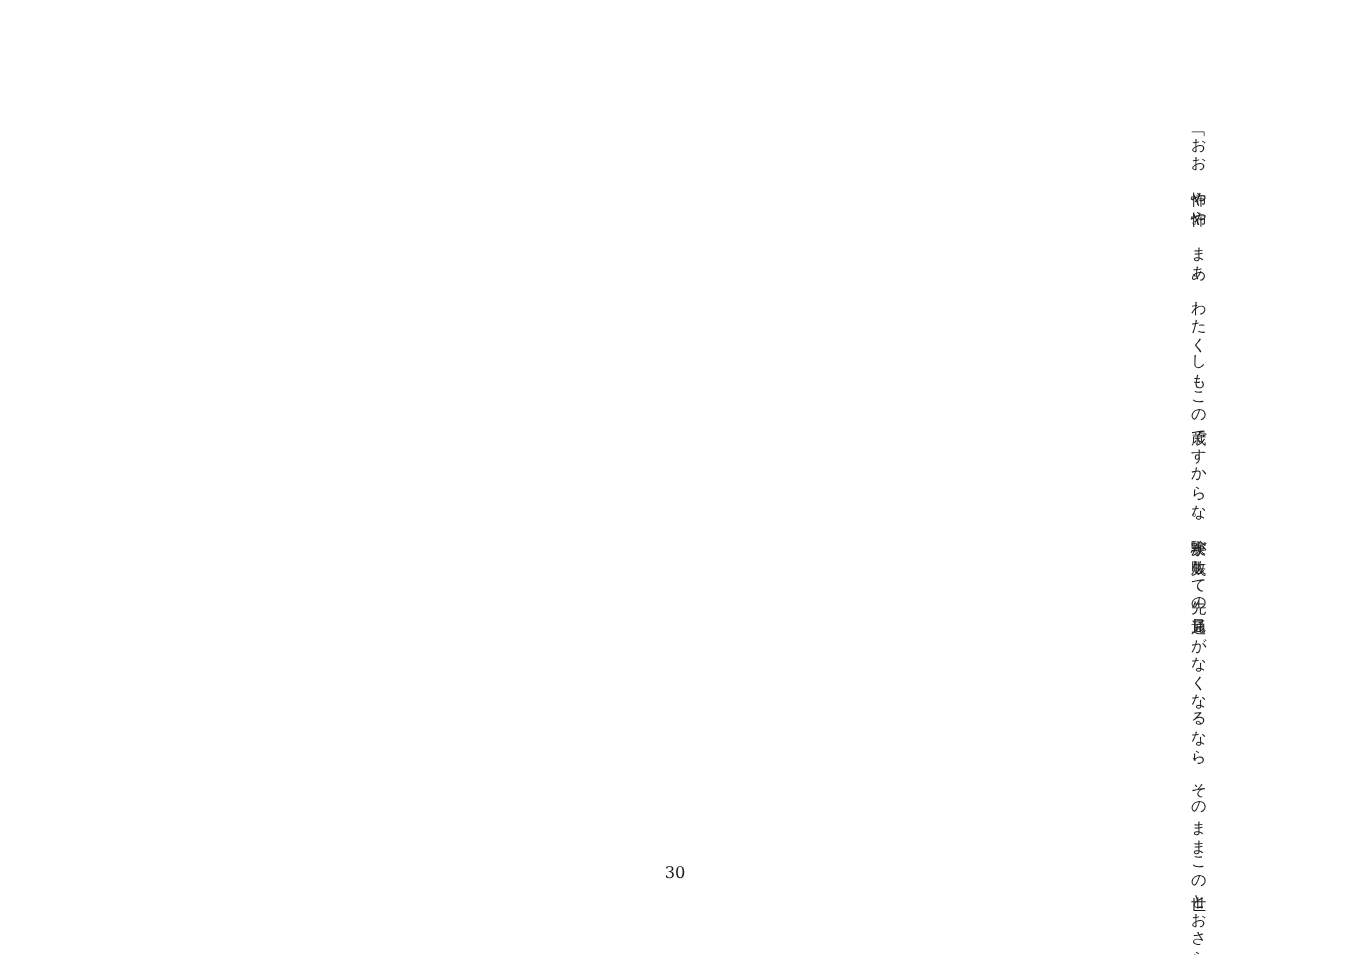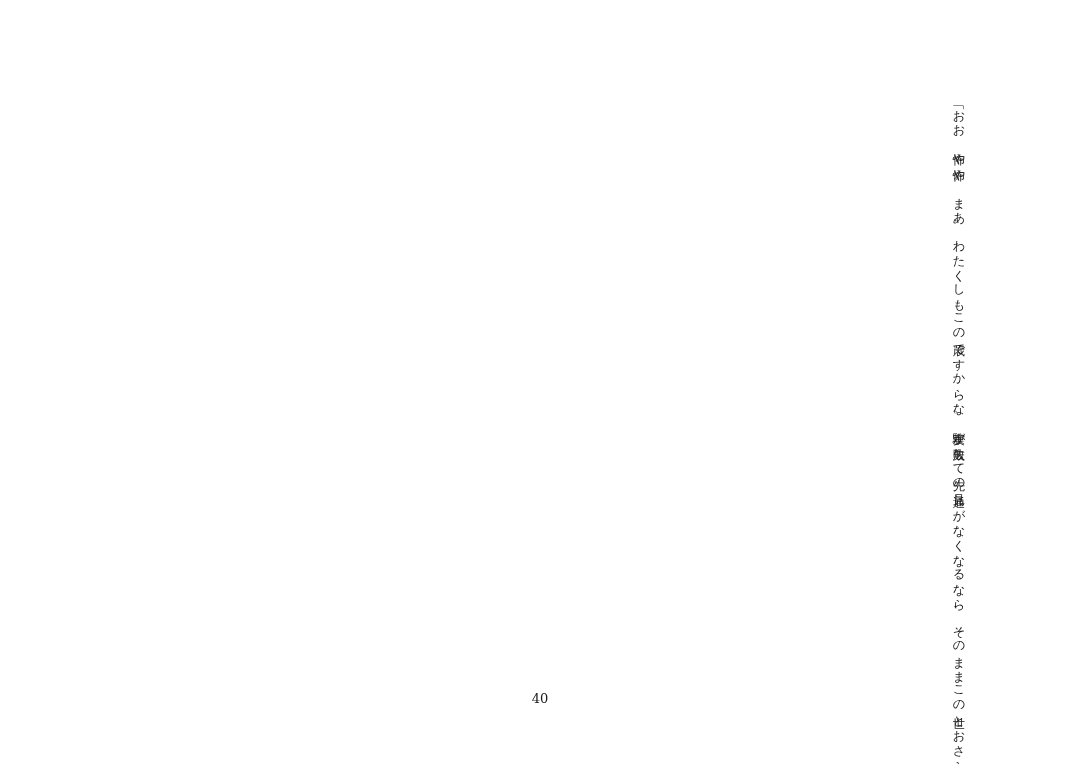--- a/index.html
+++ b/index.html
@@ -65,14 +65,14 @@
   }
 </style>
 </head>
 <body>
 
 <div id="page">
   <div id="text-block">
       <div class="line indent">「おお　怖や怖や。まあ、わたくしもこの歳ですからな。実験が失敗して先の見通しがな</div>
       <div class="line">くなるなら、そのままこの世とおさらばしても何の悔いも残らないような気もいたします</div>
     </div>
-  <div id="page-number">40</div>
+  <div id="page-number">30</div>
 </div>
 
 </body></html>

